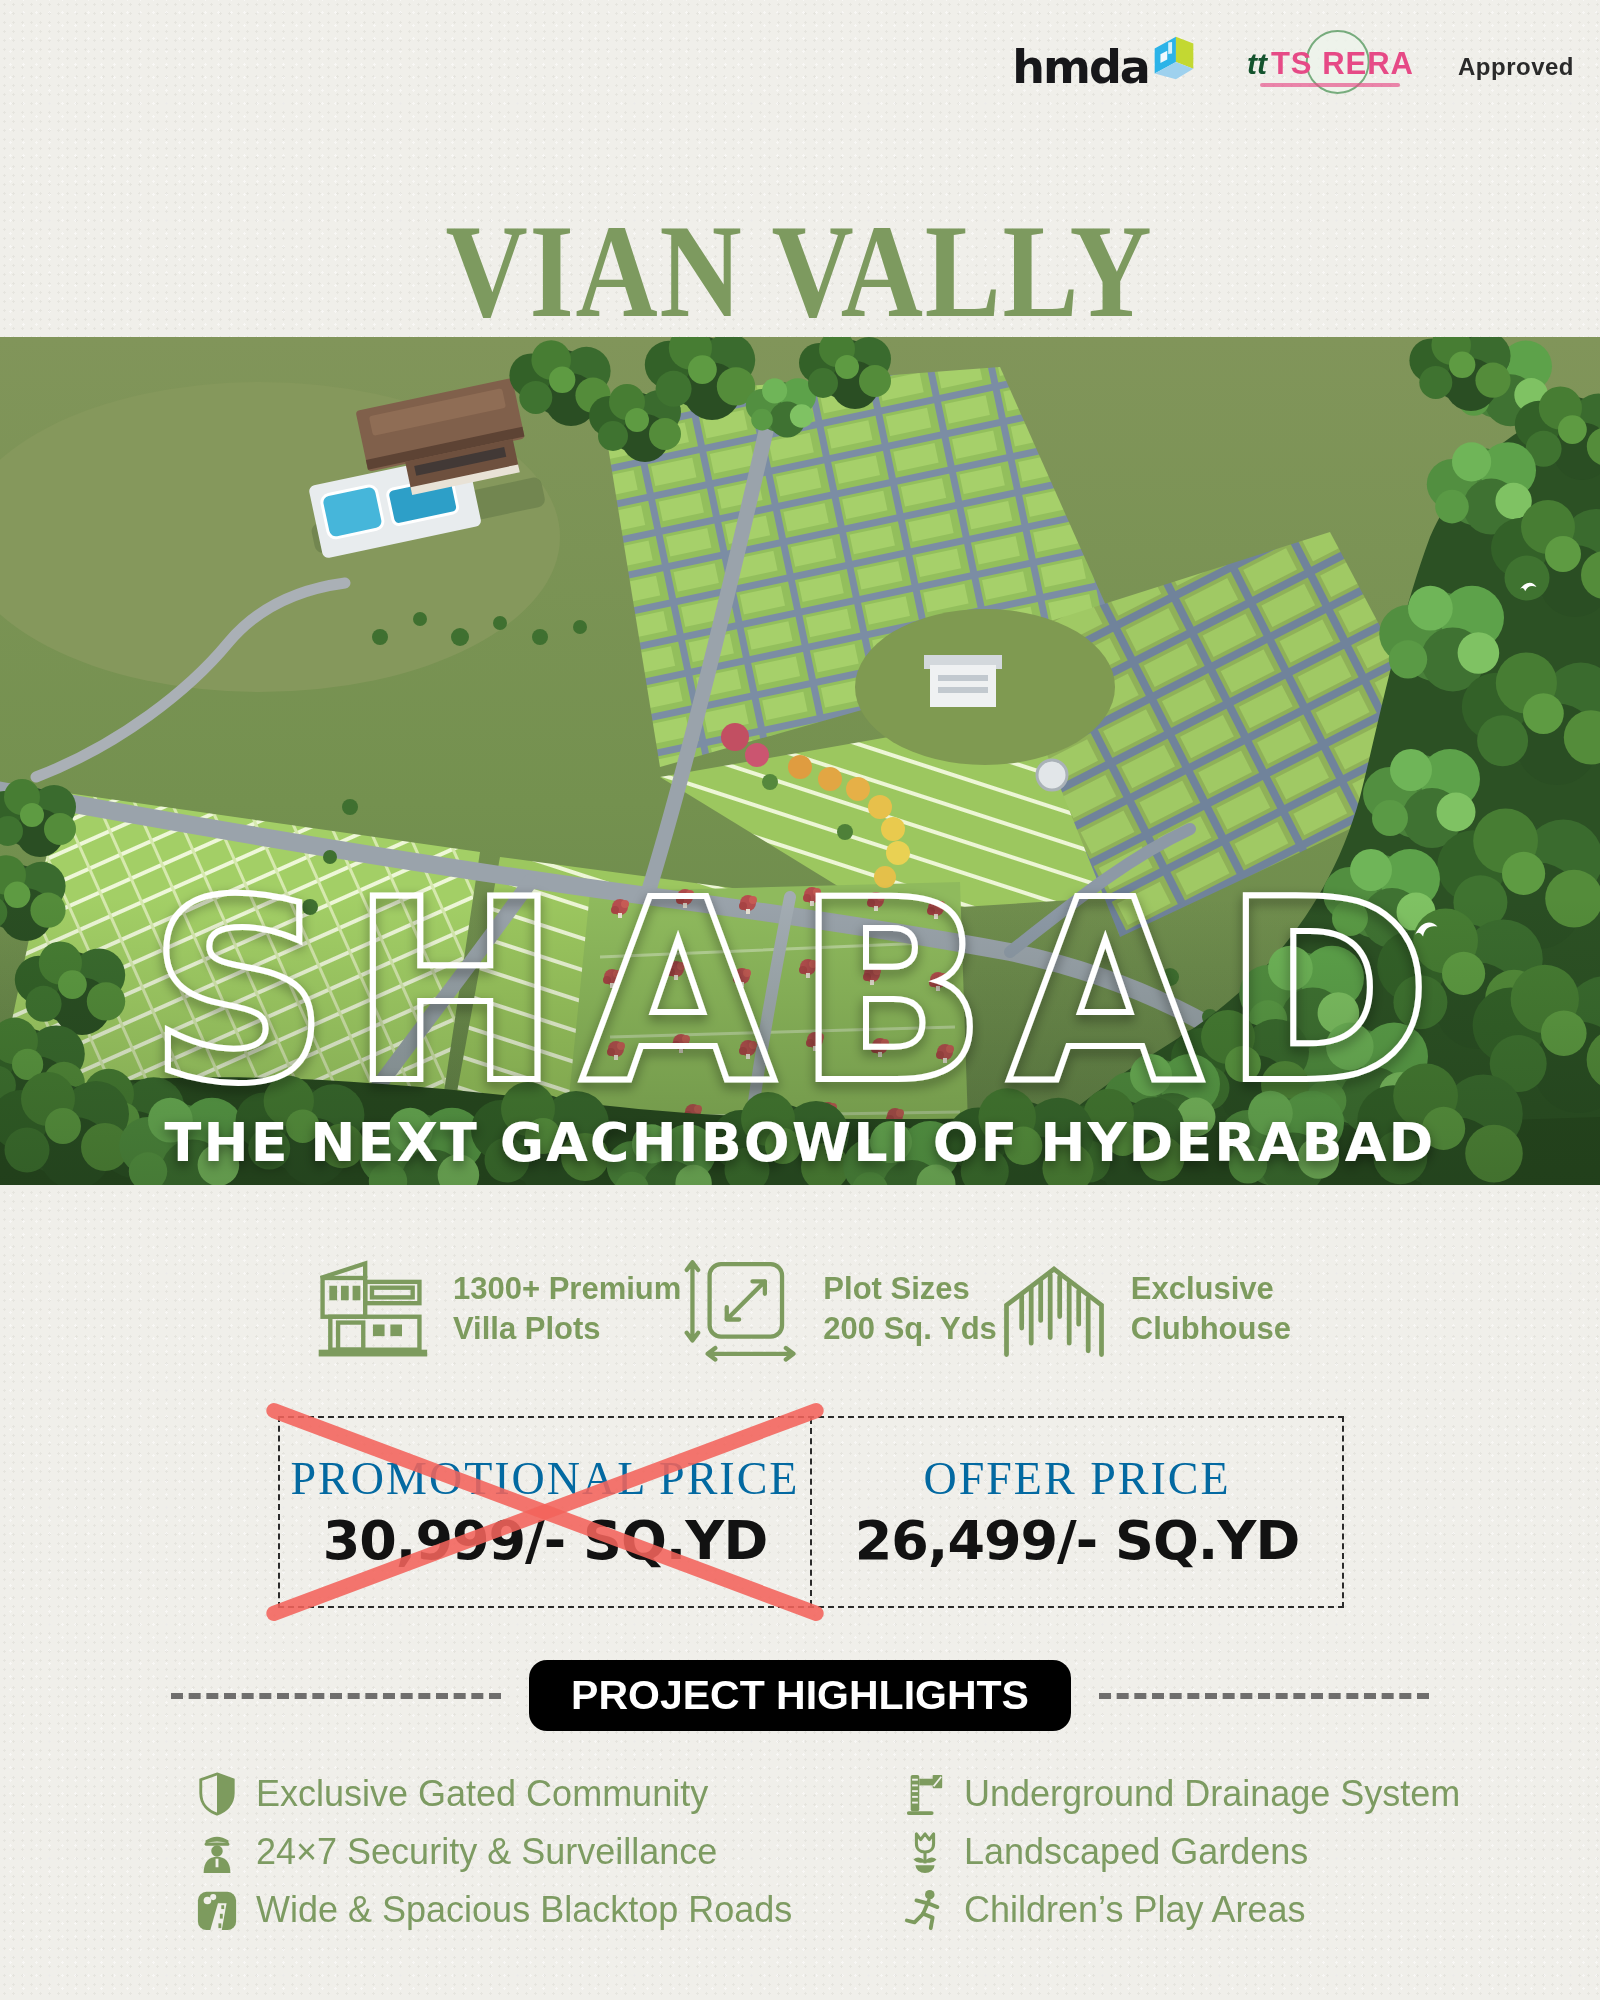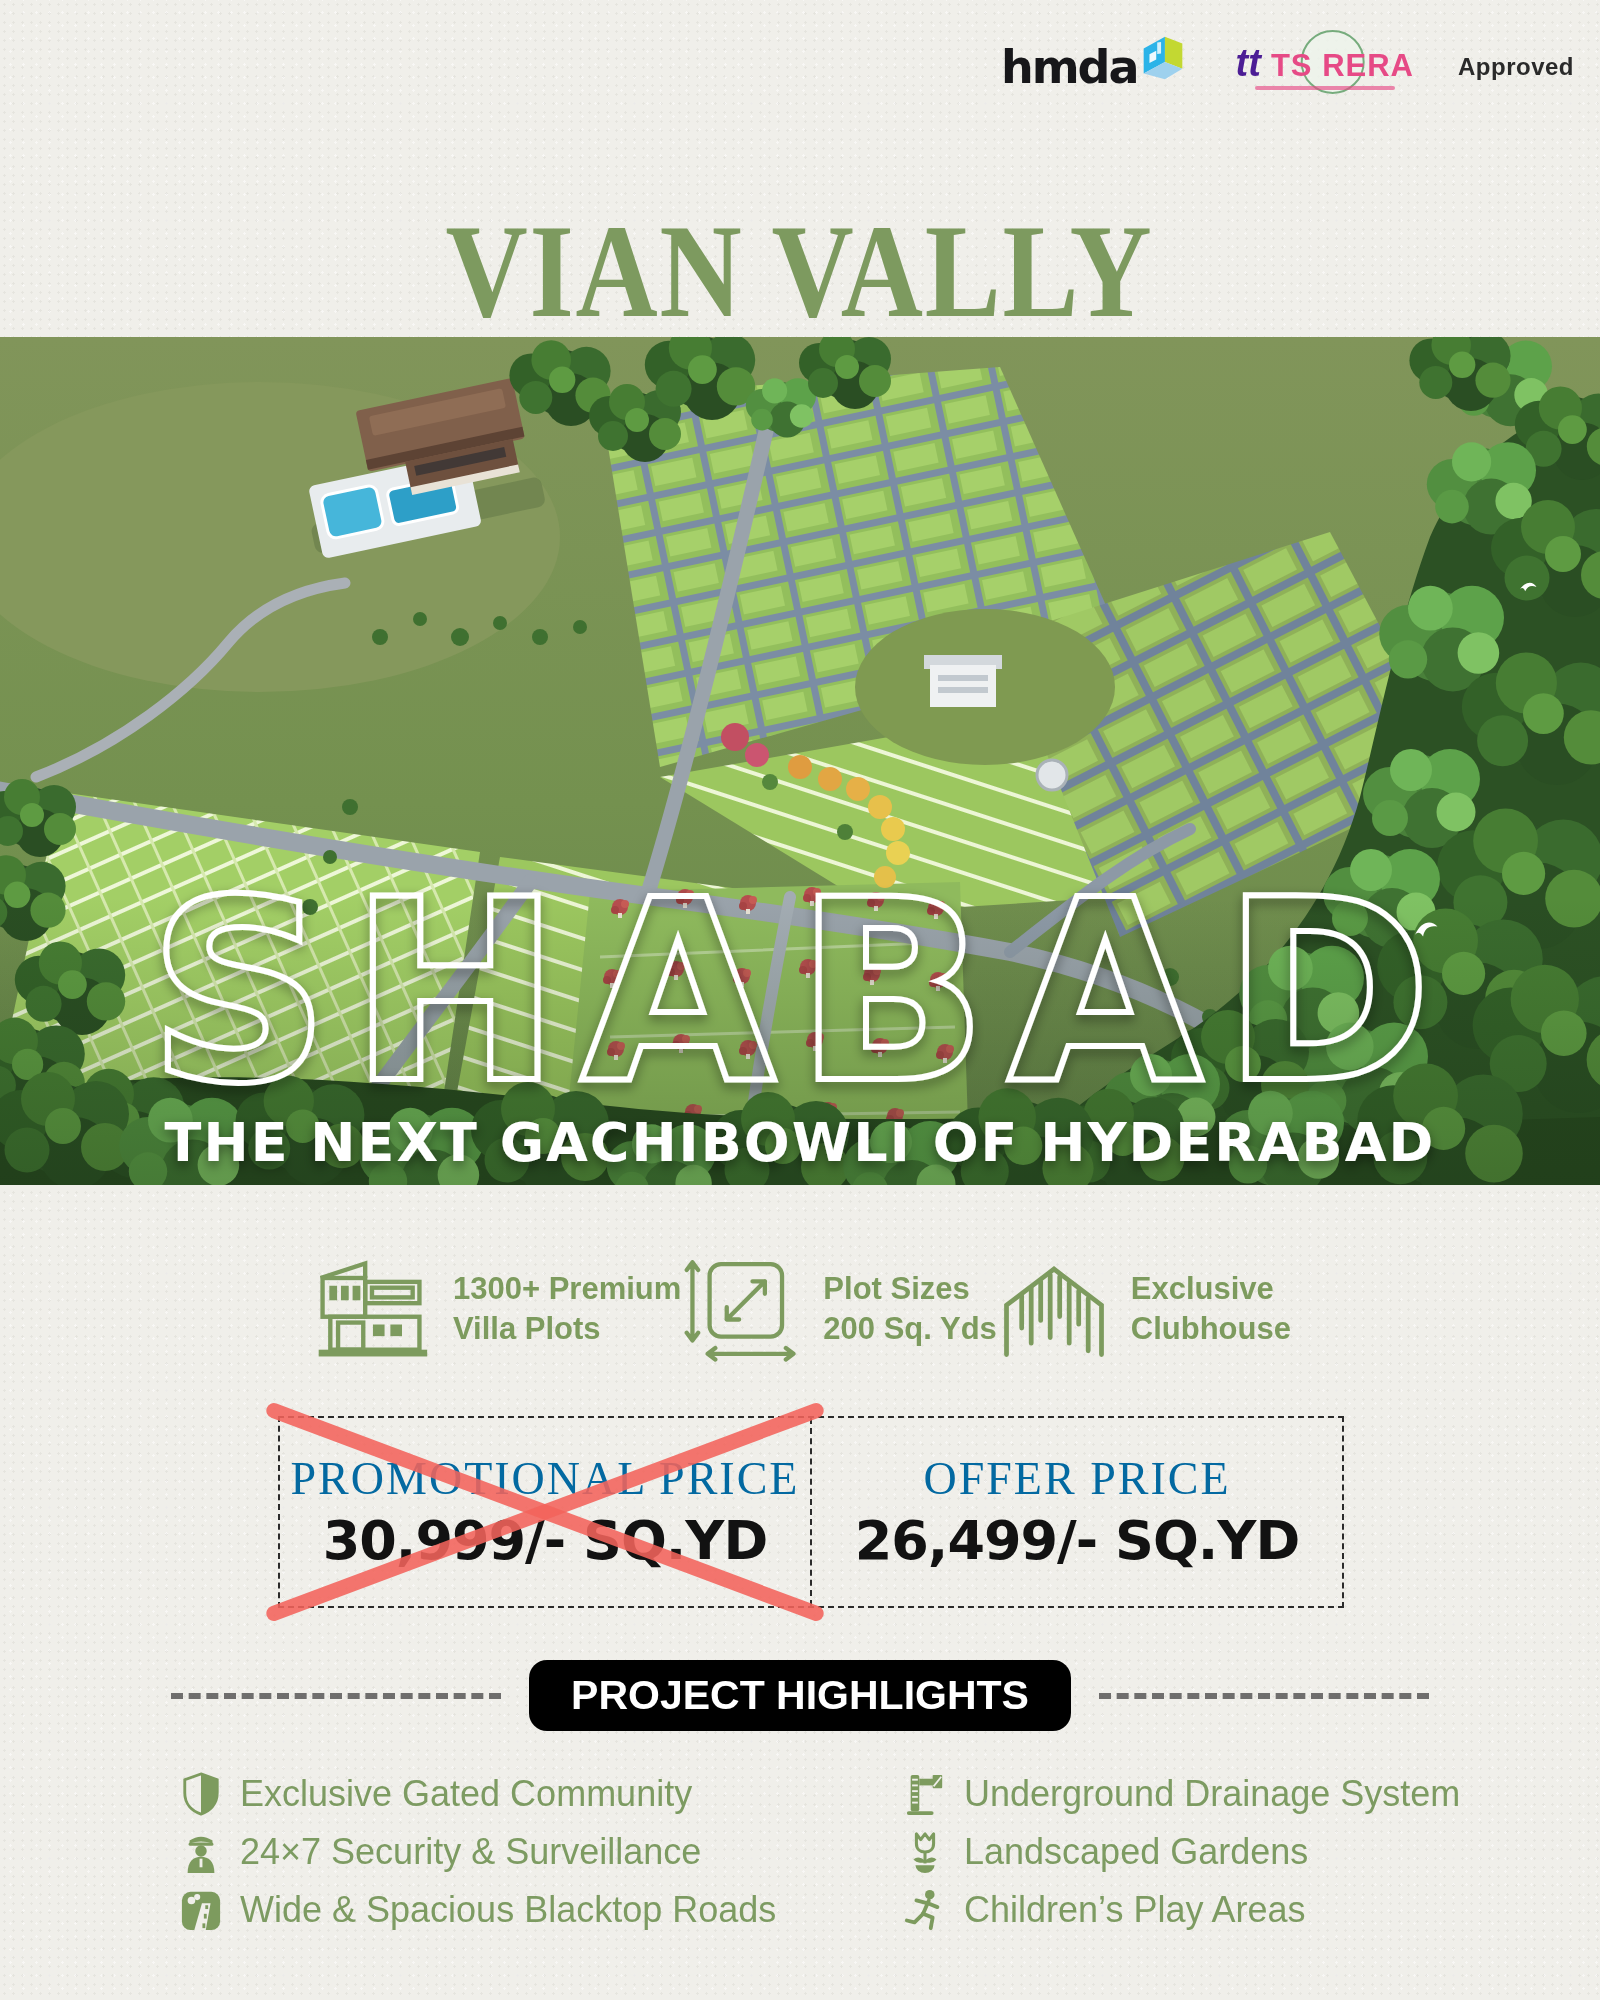--- a/index.html
+++ b/index.html
@@ -29,21 +29,21 @@
     font-size:46px; letter-spacing:-2px; color:#17171a; line-height:1;
   }
   .hmda-cube { width:58px; height:58px; margin-left:-4px; margin-top:-14px; }
   .tsrera { position:relative; display:flex; flex-direction:column; align-items:center; }
   .seal {
     position:absolute; width:64px; height:64px; border-radius:50%;
     border:2px solid #5a9c63; background:#eef5ec;
     left:50%; top:50%; transform:translate(-38%,-58%); opacity:.8;
   }
   .tsline { position:relative; display:flex; align-items:baseline; line-height:1; }
-  .tt { font-style:italic; font-weight:bold; font-size:38px; color:#4c1d95; margin-right:10px; }
+  .tt { font-style:italic; font-weight:bold; font-size:30px; color:#14532d; margin-right:4px; }
   .tsr { font-weight:bold; font-size:31px; color:#e64a86; letter-spacing:1px; }
   .tagbar { position:relative; width:140px; height:4px; background:#e64a86; opacity:.65; border-radius:2px; margin-top:4px; }
   .approved { font-size:24px; font-weight:bold; color:#2a2a2a; letter-spacing:.5px; }
 
   
   .title {
     position:absolute; top:204px; left:0; width:100%; z-index:3;
     text-align:center;
     font-family:"Liberation Serif", serif; font-weight:bold;
     font-size:134px; line-height:1; color:#7d9a5f; letter-spacing:2px;
@@ -96,21 +96,21 @@
   }
   .dash { width:330px; height:0; border-top:6px dashed #4f4f4f; opacity:.8; }
   .ph-pill {
     background:#000000; color:#ffffff; border-radius:18px;
     padding:15px 42px; font-weight:bold; font-size:41px; letter-spacing:0;
     line-height:1;
   }
 
   .highlights { position:absolute; top:1772px; left:0; width:100%; height:190px; z-index:3; }
   .hl-col { position:absolute; top:0; display:flex; flex-direction:column; gap:14px; }
-  .hl-col.left  { left:180px; }
+  .hl-col.left  { left:196px; }
   .hl-col.right { left:904px; }
   .hl-item { display:flex; align-items:center; gap:18px; height:44px; }
   .hl-label { color:#7d9b62; font-size:36px; line-height:1; }
   .hl-ic { width:42px; height:46px; flex:0 0 42px; }
 </style>
 </head>
 <body>
 
 <div class="paper-texture"></div>
 

